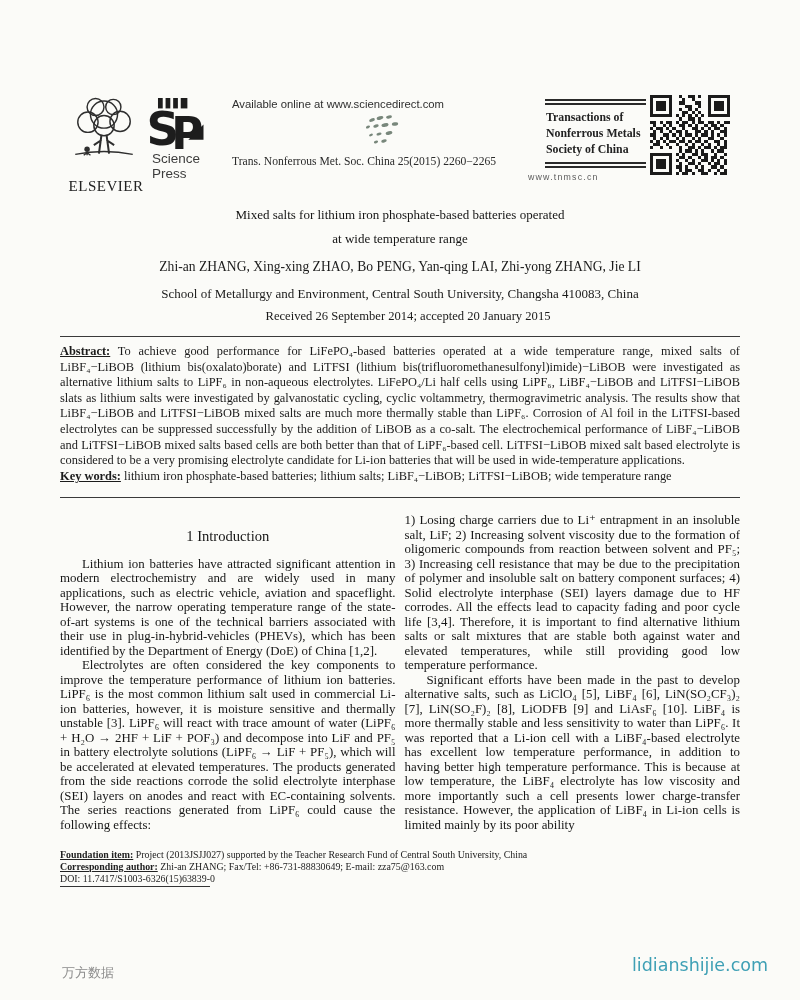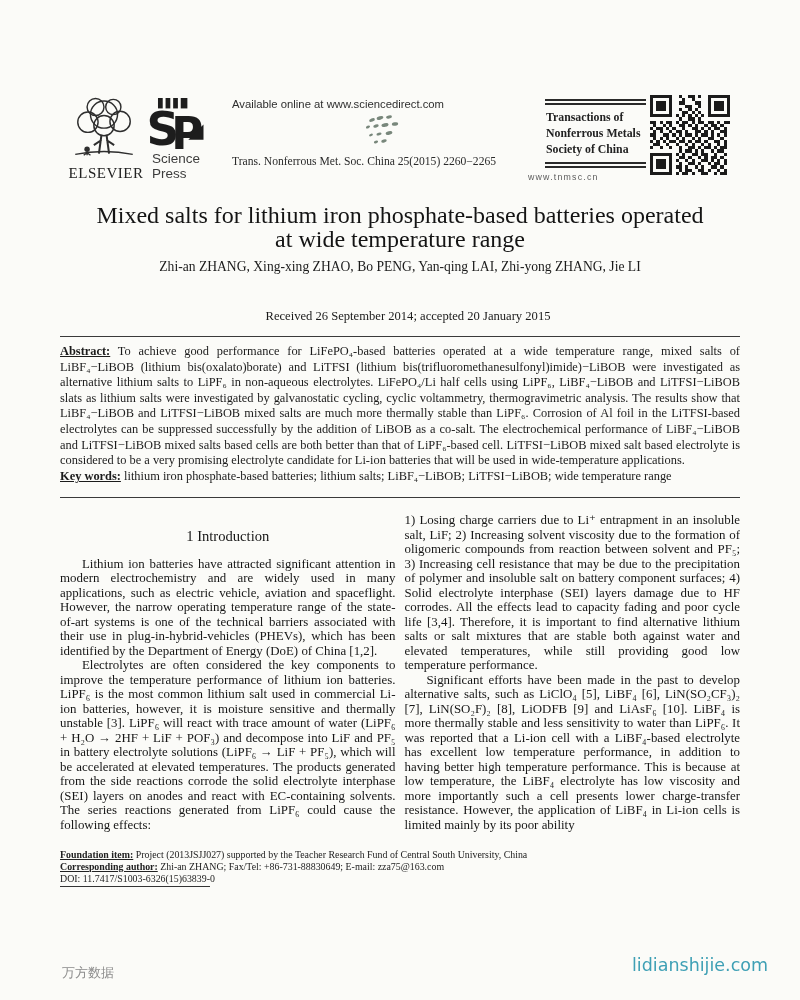--- a/index.html
+++ b/index.html
@@ -1,39 +1,39 @@
 <!DOCTYPE html>
 <html><head>
 <meta charset="utf-8">
 <style>
   html,body{margin:0;padding:0;background:#e9e9e7;}
   .page{position:relative;width:800px;height:1000px;background:#fbfbf8;overflow:hidden;
         font-family:"Liberation Serif","DejaVu Serif",serif;color:#1c1c1c;}
   
   .hdr{position:absolute;top:96px;left:0;width:800px;height:95px;}
   .elsevier{position:absolute;left:60px;top:0;width:92px;text-align:center;}
-  .elsevier .name{font-size:15px;letter-spacing:.5px;color:#222;margin-top:3px;}
+  .elsevier .name{font-size:15px;letter-spacing:.5px;color:#222;margin-top:16px;}
   .sp-logo{position:absolute;left:146px;top:2px;width:70px;text-align:left;}
   .sp-logo .sp-lines{font-family:"Liberation Sans","DejaVu Sans",sans-serif;font-size:13.5px;
         color:#3c3c3c;line-height:15px;margin-top:-2px;padding-left:6px;}
   .hdr-center{position:absolute;left:232px;top:2px;width:300px;text-align:left;}
   .avail{font-family:"Liberation Sans","DejaVu Sans",sans-serif;font-size:11.3px;color:#2f2f2f;}
   .sd-row{display:flex;align-items:center;justify-content:center;margin-top:4px;}
   .sd-text{font-family:"Liberation Sans","DejaVu Sans",sans-serif;font-size:23px;color:#272727;
         letter-spacing:.2px;margin-left:4px;}
   .citation{font-size:11.6px;color:#2a2a2a;margin-top:9px;white-space:nowrap;}
   .banner{position:absolute;left:528px;top:3px;width:118px;}
   .banner-rules{border-top:6px double #2a2a2a;border-bottom:6px double #2a2a2a;padding:4px 1px 5px 1px;margin-left:17px;}
   .banner-rules div{font-weight:bold;font-size:11.8px;line-height:16px;color:#222;}
   .tnmsc{font-family:"Liberation Sans","DejaVu Sans",sans-serif;font-size:8.8px;color:#5c5c5c;
         letter-spacing:1.2px;margin-top:4px;}
   .qr{position:absolute;left:650px;top:-1px;}
   
   .title{position:absolute;top:203px;left:0;width:800px;text-align:center;
-        font-size:24px;line-height:24px;color:#141414;}
+        font-size:13px;line-height:24px;color:#141414;}
   .authors{position:absolute;top:259px;left:0;width:800px;text-align:center;font-size:13.6px;color:#1a1a1a;}
   .affil{position:absolute;top:286px;left:0;width:800px;text-align:center;font-size:13px;color:#1a1a1a;}
   .received{position:absolute;top:309px;left:0;width:800px;text-align:center;font-size:12.6px;color:#1a1a1a;margin-left:8px;}
   .rule{position:absolute;left:60px;width:680px;border-top:1.4px solid #3a3a3a;}
   .rule1{top:336px;}
   .rule2{top:497px;}
   
   .abs{position:absolute;top:344px;left:60px;width:680px;font-size:12.4px;line-height:15.6px;
         text-align:justify;color:#1b1b1b;}
   .abs p{margin:0;}
@@ -157,20 +157,21 @@
         </g>
       </svg>
     </div>
   </div>
 
   <div class="title">
     <div>Mixed salts for lithium iron phosphate-based batteries operated</div>
     <div>at wide temperature range</div>
   </div>
   <div class="authors">Zhi-an ZHANG, Xing-xing ZHAO, Bo PENG, Yan-qing LAI, Zhi-yong ZHANG, Jie LI</div>
+  <div class="affil">School of Metallurgy and Environment, Central South University, Changsha 410083, China</div>
   <div class="received">Received 26 September 2014; accepted 20 January 2015</div>
 
   <div class="rule rule1"></div>
 
   <div class="abs">
     <p><span class="lbl">Abstract:</span><span> To achieve good performance for LiFePO₄-based batteries operated at a wide temperature range, mixed salts of LiBF₄−LiBOB (lithium bis(oxalato)borate) and LiTFSI (lithium bis(trifluoromethanesulfonyl)imide)−LiBOB were investigated as alternative lithium salts to LiPF₆ in non-aqueous electrolytes. LiFePO₄/Li half cells using LiPF₆, LiBF₄−LiBOB and LiTFSI−LiBOB slats as lithium salts were investigated by galvanostatic cycling, cyclic voltammetry, thermogravimetric analysis. The results show that LiBF₄−LiBOB and LiTFSI−LiBOB mixed salts are much more thermally stable than LiPF₆. Corrosion of Al foil in the LiTFSI-based electrolytes can be suppressed successfully by the addition of LiBOB as a co-salt. The electrochemical performance of LiBF₄−LiBOB and LiTFSI−LiBOB mixed salts based cells are both better than that of LiPF₆-based cell. LiTFSI−LiBOB mixed salt based electrolyte is considered to be a very promising electrolyte candidate for Li-ion batteries that will be used in wide-temperature applications.</span></p>
     <p><span class="lbl">Key words:</span><span> lithium iron phosphate-based batteries; lithium salts; LiBF₄−LiBOB; LiTFSI−LiBOB; wide temperature range</span></p>
   </div>
 
   <div class="rule rule2"></div>

